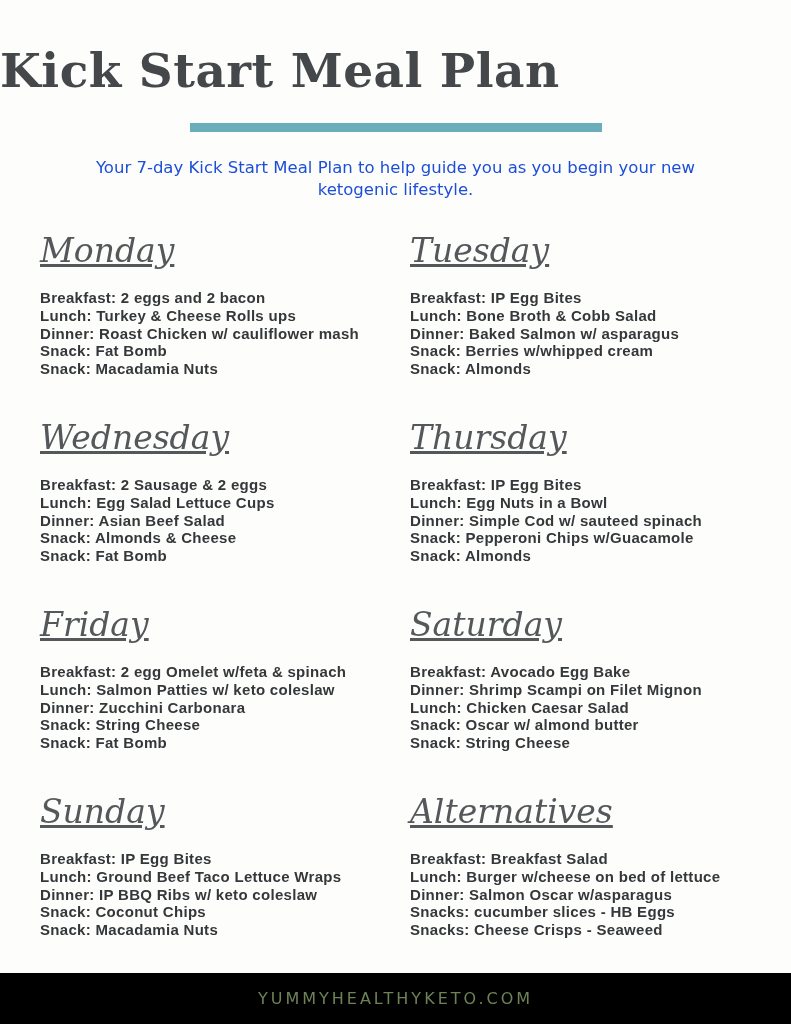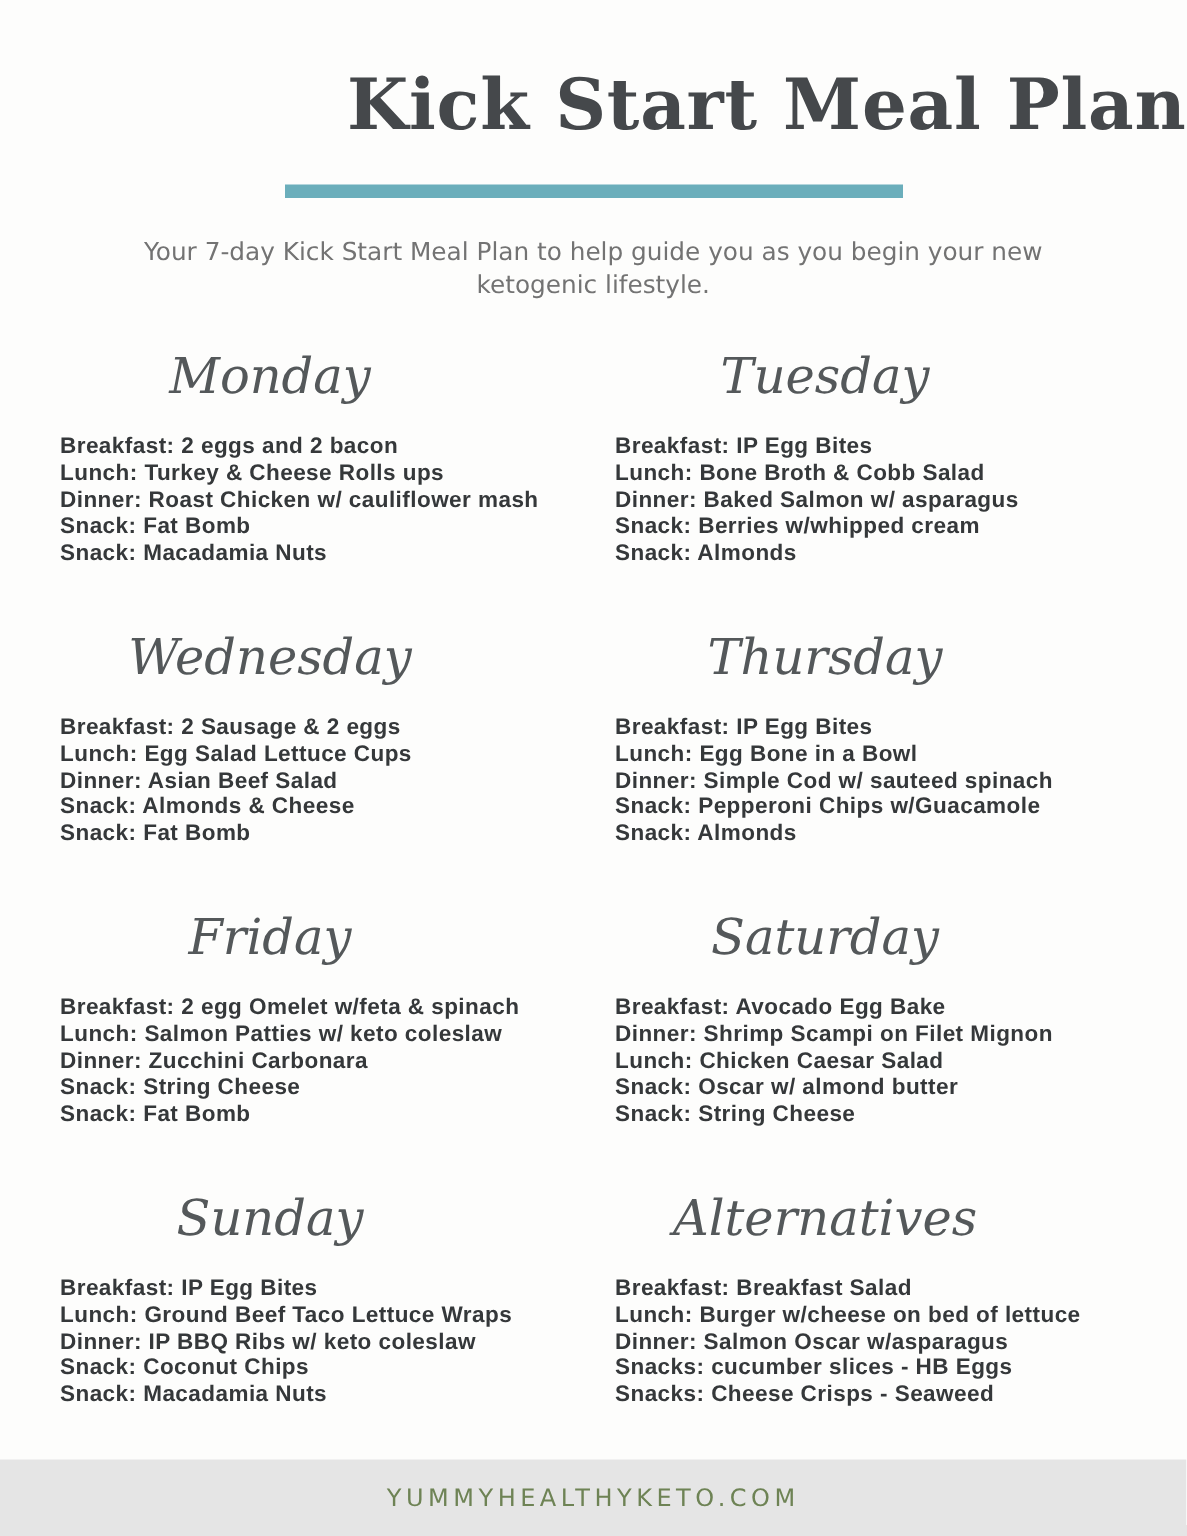--- a/index.html
+++ b/index.html
@@ -12,78 +12,79 @@
     overflow: hidden;
     font-family: "Liberation Sans", sans-serif;
   }
   .page {
     width: 791px;
     height: 1024px;
     position: relative;
   }
   header { padding-top: 46px; }
   .title {
-    text-align: right;
+    text-align: left;
     font-family: "DejaVu Serif", serif;
     font-weight: 600;
     font-size: 47px;
     line-height: 50px;
     letter-spacing: 0.5px;
     color: #45484b;
   }
   .accent-bar {
     width: 412px;
     height: 9px;
     background: #6baebb;
     margin: 27px auto 0 auto;
   }
   .subtitle {
     margin: 25px auto 12px auto;
     max-width: 665px;
     text-align: center;
     font-family: "DejaVu Sans", sans-serif;
     font-size: 16.5px;
     line-height: 22px;
-    color: #737373;
+    color: #1d4ed8;
   }
   .grid {
     margin-top: 26px;
     padding-left: 40px;
     display: grid;
     grid-template-columns: 370px 370px;
     row-gap: 36px;
   }
   .day-section { width: 370px; }
   .day-heading {
     width: 280px;
-    text-align: center;
+    text-align: left;
     font-family: "DejaVu Serif", serif;
     font-style: italic;
     font-weight: 500;
     font-size: 33px;
     line-height: 48px;
     color: #54585a;
     margin-bottom: 14px;
+    text-decoration: underline;
   }
   .meal {
     font-family: "Liberation Sans", sans-serif;
     font-weight: 700;
     font-size: 15px;
     line-height: 17.8px;
     letter-spacing: 0.3px;
     color: #35383a;
     white-space: nowrap;
   }
   .footer {
     position: absolute;
     left: 0;
     bottom: 0;
     width: 791px;
     height: 51px;
-    background: #e5e5e5;
+    background: #000000;
     display: flex;
     align-items: center;
     justify-content: center;
   }
   .footer span {
     font-family: "DejaVu Sans", sans-serif;
     font-size: 16px;
     letter-spacing: 3px;
     color: #6e8355;
   }
@@ -131,21 +132,21 @@
         <div class="meal">Dinner: Asian Beef Salad</div>
         <div class="meal">Snack: Almonds &amp; Cheese</div>
         <div class="meal">Snack: Fat Bomb</div>
       </div>
     </section>
 
     <section class="day-section">
       <h2 class="day-heading">Thursday</h2>
       <div class="meals">
         <div class="meal">Breakfast: IP Egg Bites</div>
-        <div class="meal">Lunch: Egg Bone in a Bowl</div>
+        <div class="meal">Lunch: Egg Nuts in a Bowl</div>
         <div class="meal">Dinner: Simple Cod w/ sauteed spinach</div>
         <div class="meal">Snack: Pepperoni Chips w/Guacamole</div>
         <div class="meal">Snack: Almonds</div>
       </div>
     </section>
 
     <section class="day-section">
       <h2 class="day-heading">Friday</h2>
       <div class="meals">
         <div class="meal">Breakfast: 2 egg Omelet w/feta &amp; spinach</div>

